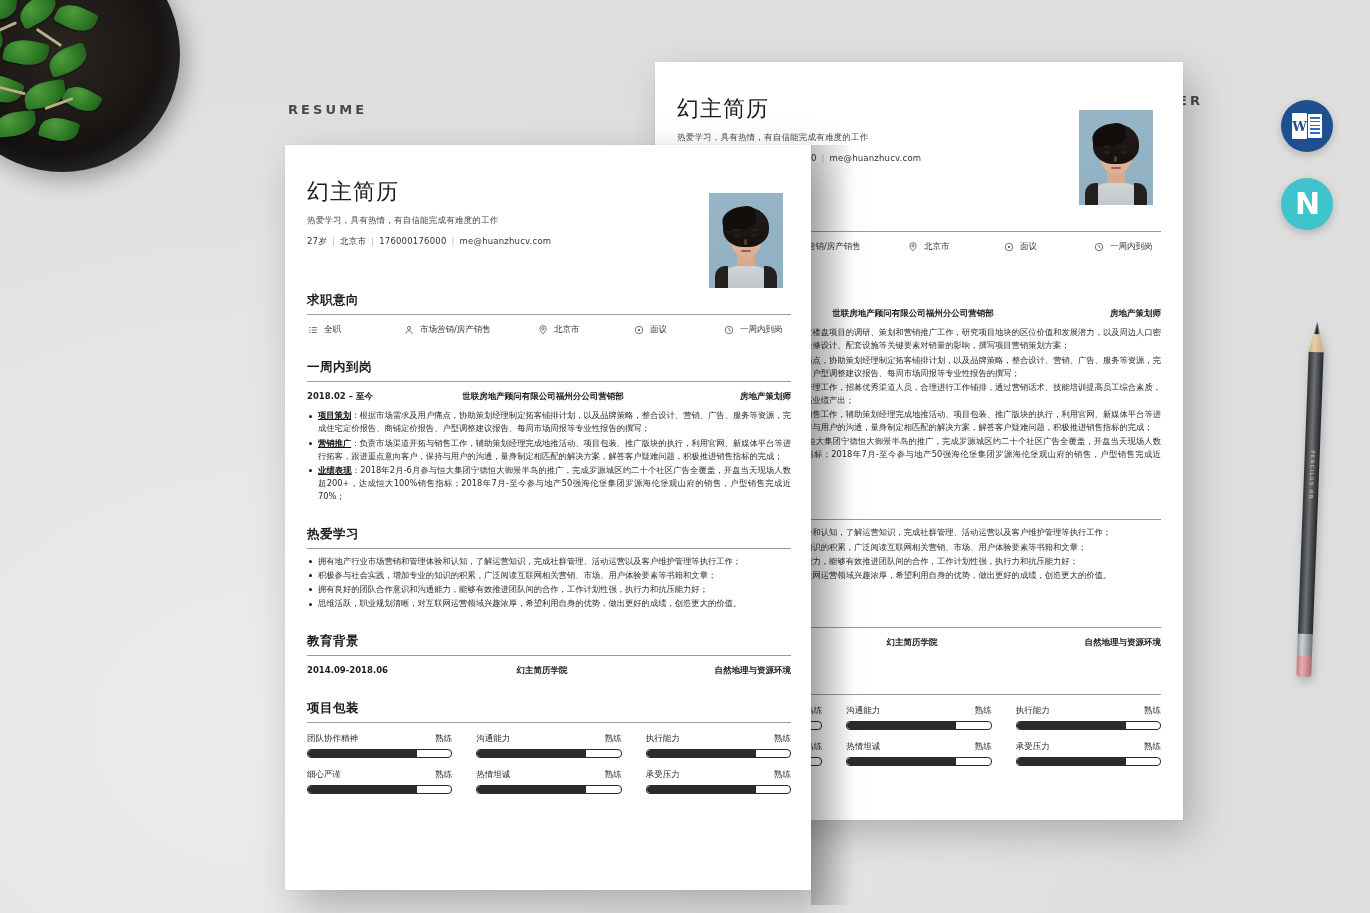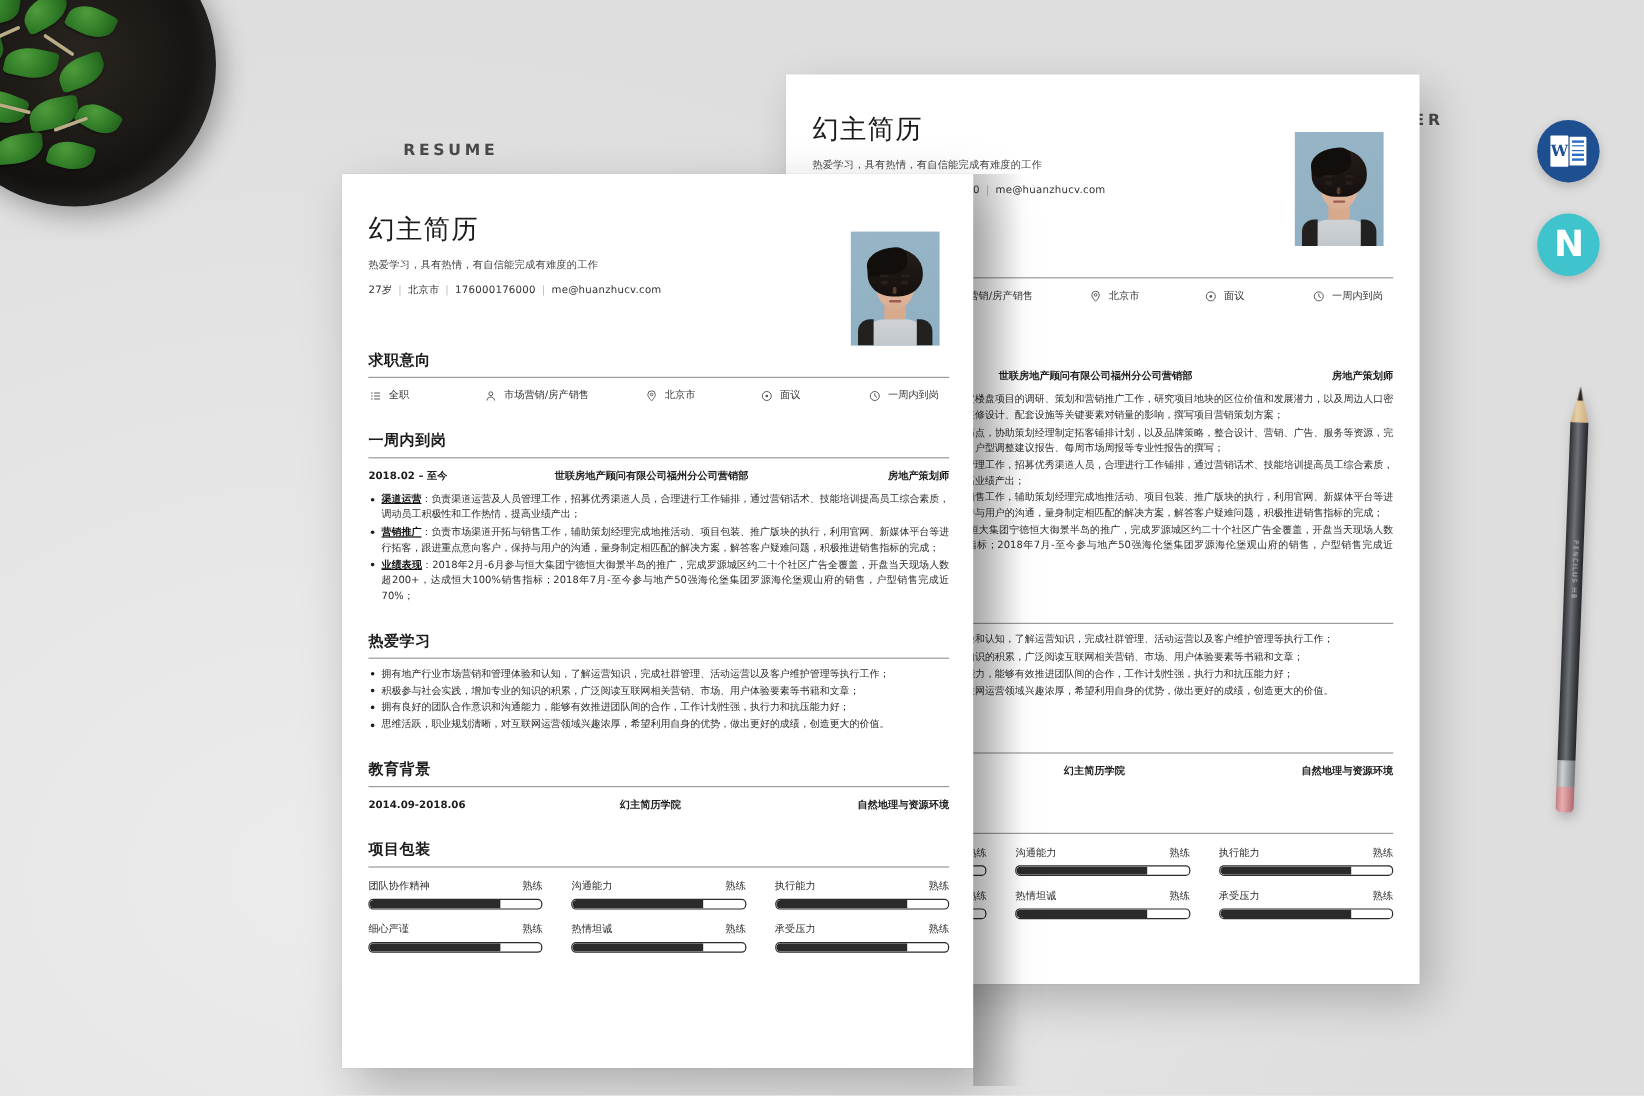--- a/index.html
+++ b/index.html
@@ -126,21 +126,21 @@
 
   
   .caption {
     position: absolute;
     font-size: 13px;
     letter-spacing: 3.1px;
     color: #4a4a4a;
     font-weight: 600;
     font-family: "DejaVu Sans", sans-serif;
   }
-  .caption-resume { left: 288px; top: 118px; margin-left: 48px; }
+  .caption-resume { left: 288px; top: 102px; }
   .caption-letter { left: 1058px; top: 47px; margin-top: 46px; }
 
   
   .sheet {
     position: absolute;
     background: #ffffff;
     overflow: hidden;
     color: #2b2b2b;
   }
   .sheet-back {
@@ -609,21 +609,21 @@
 
       <div class="sec-wrap">
         <h2 class="sec">一周内到岗</h2>
         <div class="sec-rule"></div>
         <div class="job-head">
           <span>2018.02 – 至今</span>
           <span class="mid">世联房地产顾问有限公司福州分公司营销部</span>
           <span class="right">房地产策划师</span>
         </div>
         <ul class="bul">
-          <li><b class="ul">渠道运营</b><span>：负责渠道运营及人员管理工作，招募优秀渠道人员，合理进行工作铺排，通过营销话术、技能培训提高员工综合素质，调动员工积极性和工作热情，提高业绩产出；</span></li>
+          <li><b class="ul">项目策划</b><span>：根据市场需求及用户痛点，协助策划经理制定拓客铺排计划，以及品牌策略，整合设计、营销、广告、服务等资源，完成住宅定价报告、商铺定价报告、户型调整建议报告、每周市场周报等专业性报告的撰写；</span></li>
           <li><b class="ul">营销推广</b><span>：负责市场渠道开拓与销售工作，辅助策划经理完成地推活动、项目包装、推广版块的执行，利用官网、新媒体平台等进行拓客，跟进重点意向客户，保持与用户的沟通，量身制定相匹配的解决方案，解答客户疑难问题，积极推进销售指标的完成；</span></li>
           <li><b class="ul">业绩表现</b><span>：2018年2月-6月参与恒大集团宁德恒大御景半岛的推广，完成罗源城区约二十个社区广告全覆盖，开盘当天现场人数超200+，达成恒大100%销售指标；2018年7月-至今参与地产50强海伦堡集团罗源海伦堡观山府的销售，户型销售完成近70%；</span></li>
         </ul>
       </div>
 
       <div class="sec-wrap">
         <h2 class="sec">热爱学习</h2>
         <div class="sec-rule"></div>
         <ul class="bul">
           <li>拥有地产行业市场营销和管理体验和认知，了解运营知识，完成社群管理、活动运营以及客户维护管理等执行工作；</li>

